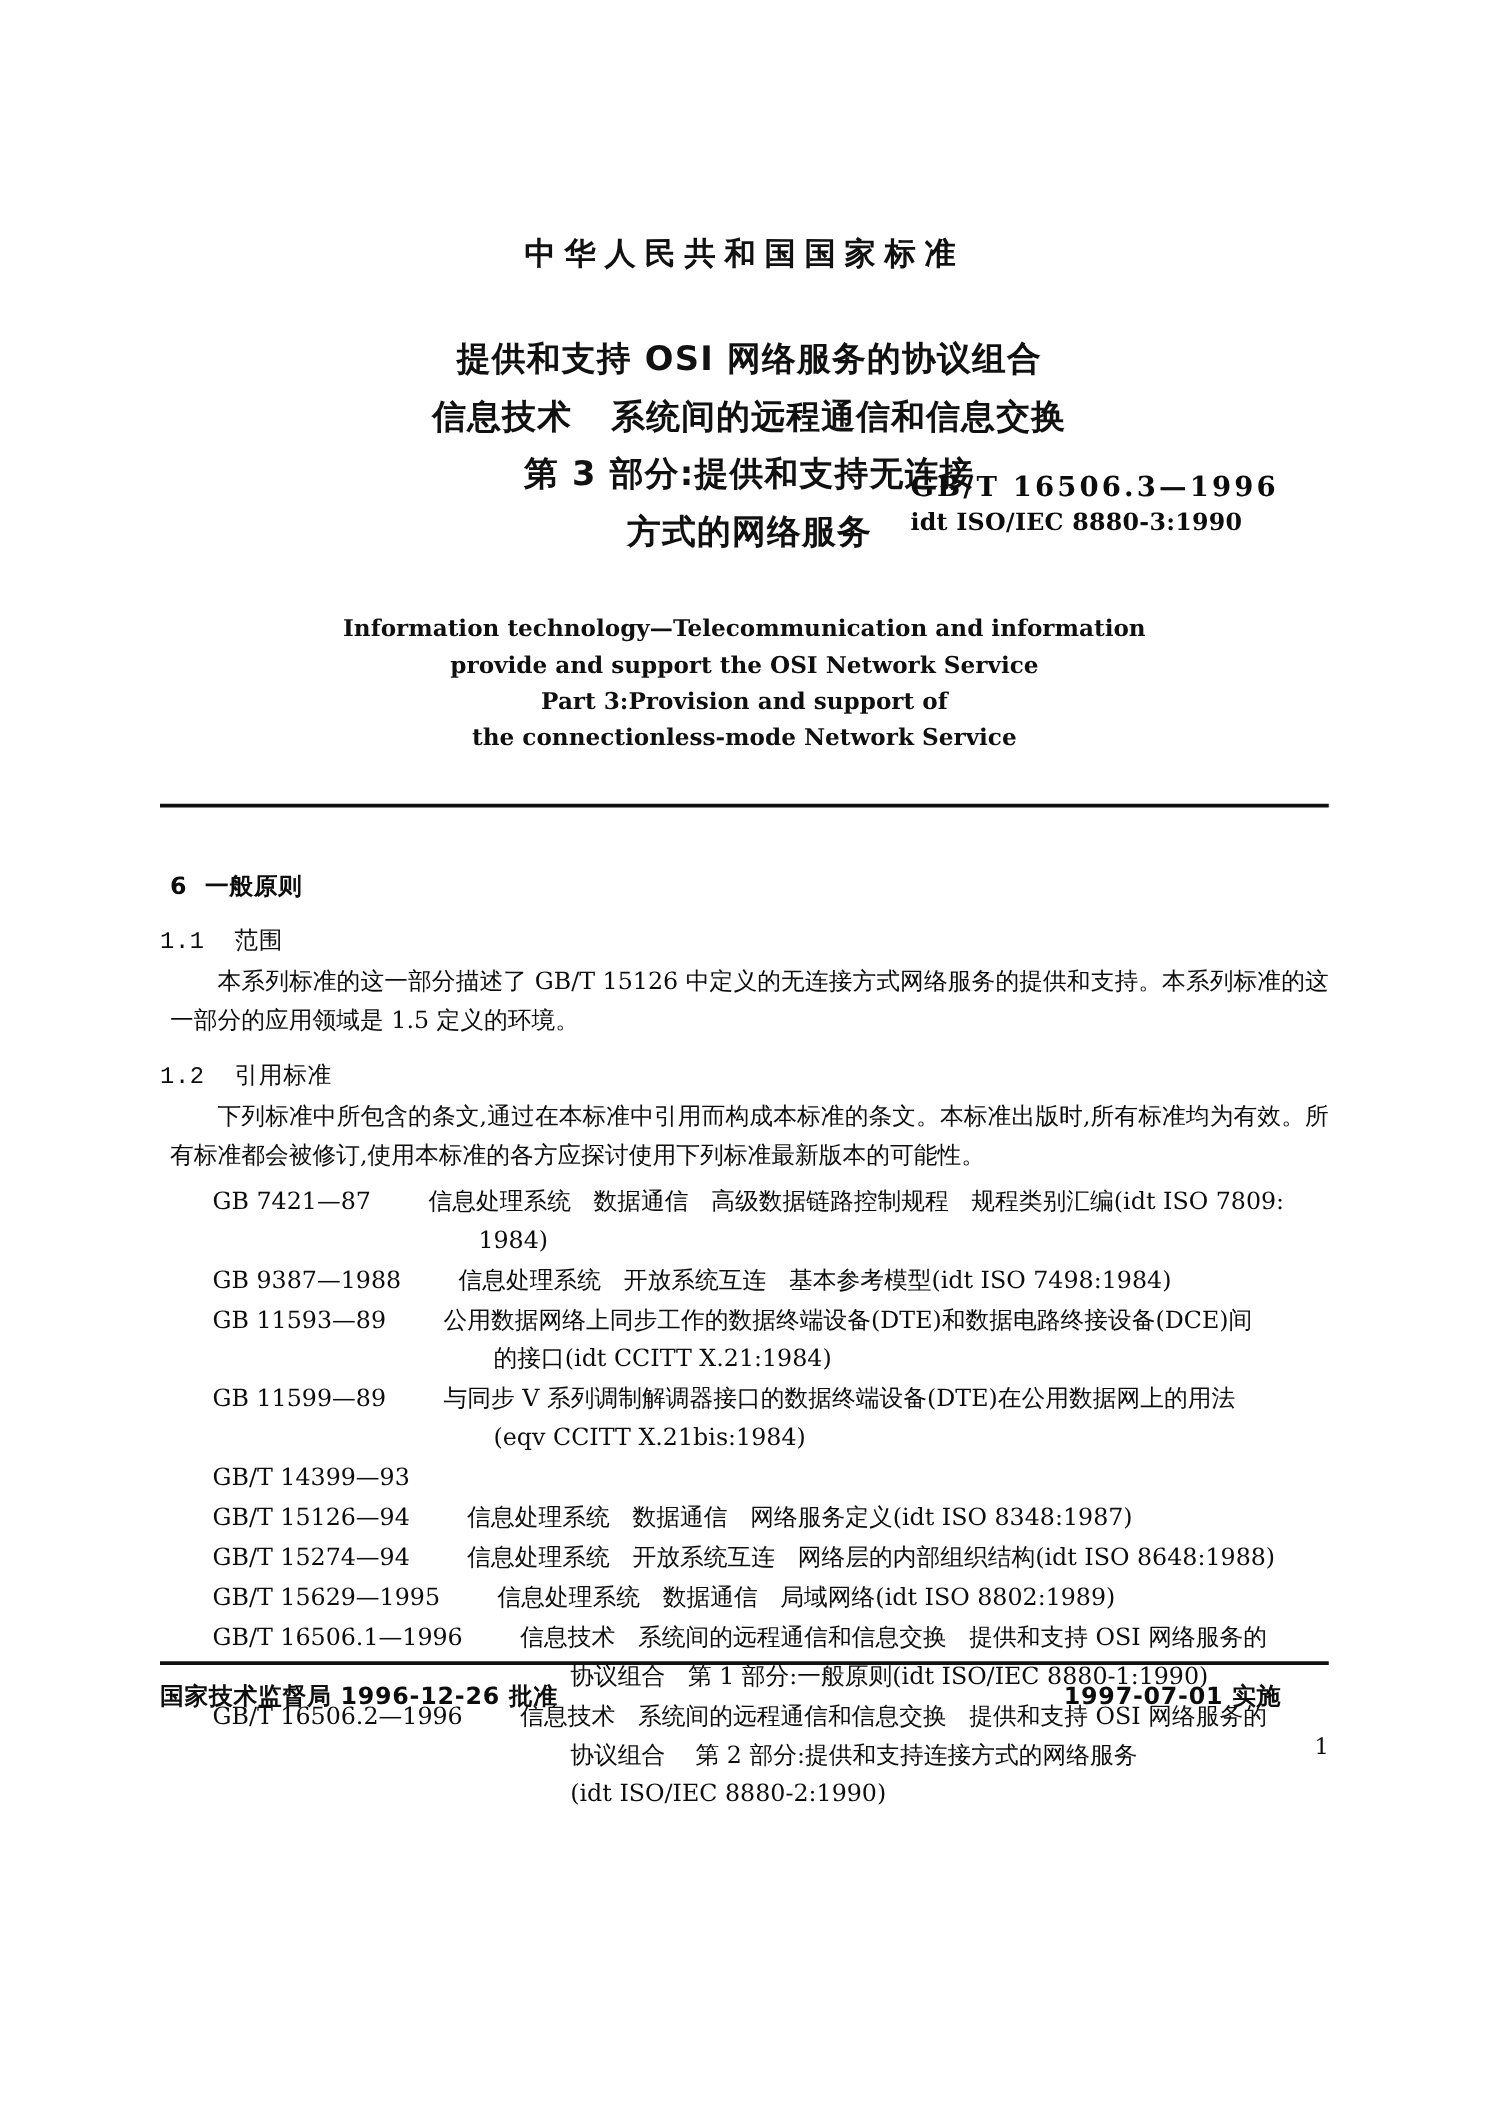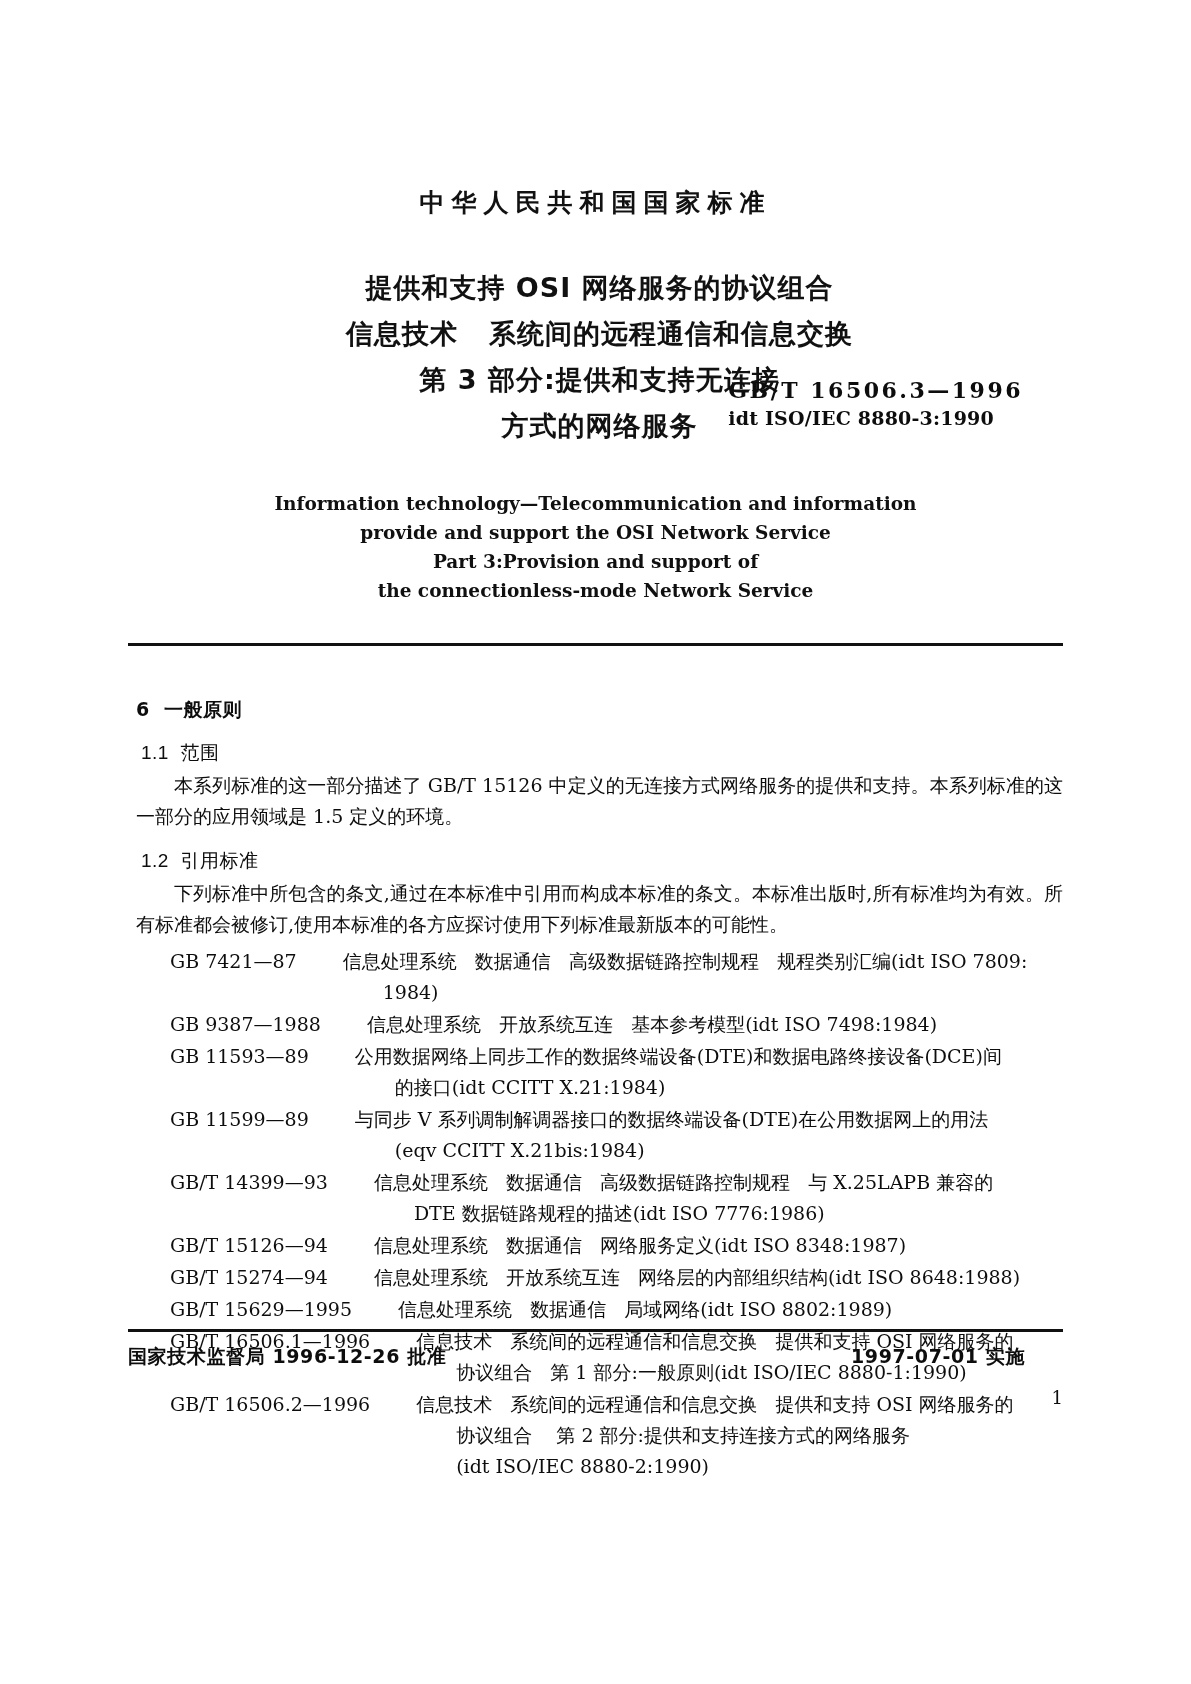--- a/index.html
+++ b/index.html
@@ -103,23 +103,23 @@
   }
   .h1 {
     font-family: "DejaVu Sans", "Liberation Sans", sans-serif;
     font-weight: bold;
     font-size: 19px;
     margin: 14px 0 0 8px;
     letter-spacing: 0.5px;
     white-space: pre;
   }
   .h2 {
-    font-family: Liberation Sans, sans-serif;
-    font-size: 19px;
-    margin: 14px 0 2px 13px;
+    font-family: Liberation Mono, monospace;
+    font-size: 19px;
+    margin: 14px 0 2px 0;
     letter-spacing: 0.5px;
     white-space: pre;
   }
   .para {
     font-family: "DejaVu Serif", "Liberation Serif", serif;
     font-size: 19px;
     line-height: 31px;
     text-align: justify;
     margin: 0 0 2px 0;
     padding-left: 8px;
@@ -248,24 +248,20 @@
         </div>
         <div class="ref">
           <div class="num">GB 11599—89</div>
           <div class="txt">
             <span class="ln">与同步 V 系列调制解调器接口的数据终端设备(DTE)在公用数据网上的用法</span>
             <span class="ln ind">(eqv CCITT X.21bis:1984)</span>
           </div>
         </div>
         <div class="ref">
           <div class="num">GB/T 14399—93</div>
-          <div class="txt">
-            <span class="ln">信息处理系统   数据通信   高级数据链路控制规程   与 X.25LAPB 兼容的</span>
-            <span class="ln ind">DTE 数据链路规程的描述(idt ISO 7776:1986)</span>
-          </div>
         </div>
         <div class="ref">
           <div class="num">GB/T 15126—94</div>
           <div class="txt">
             <span class="ln">信息处理系统   数据通信   网络服务定义(idt ISO 8348:1987)</span>
           </div>
         </div>
         <div class="ref">
           <div class="num">GB/T 15274—94</div>
           <div class="txt">

